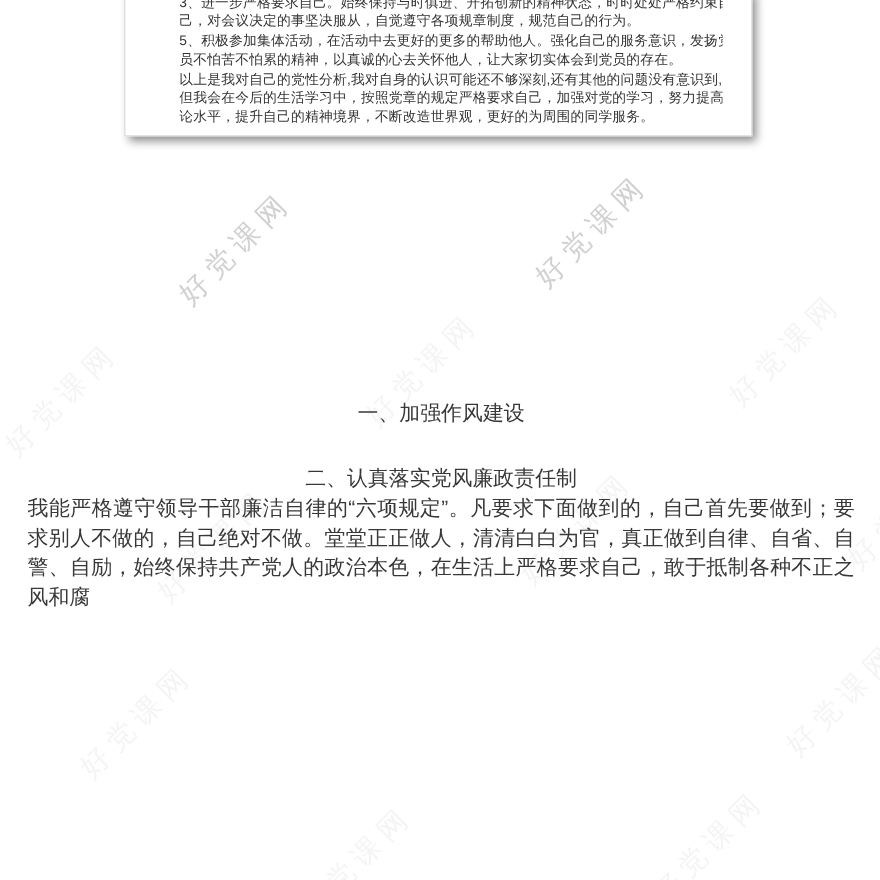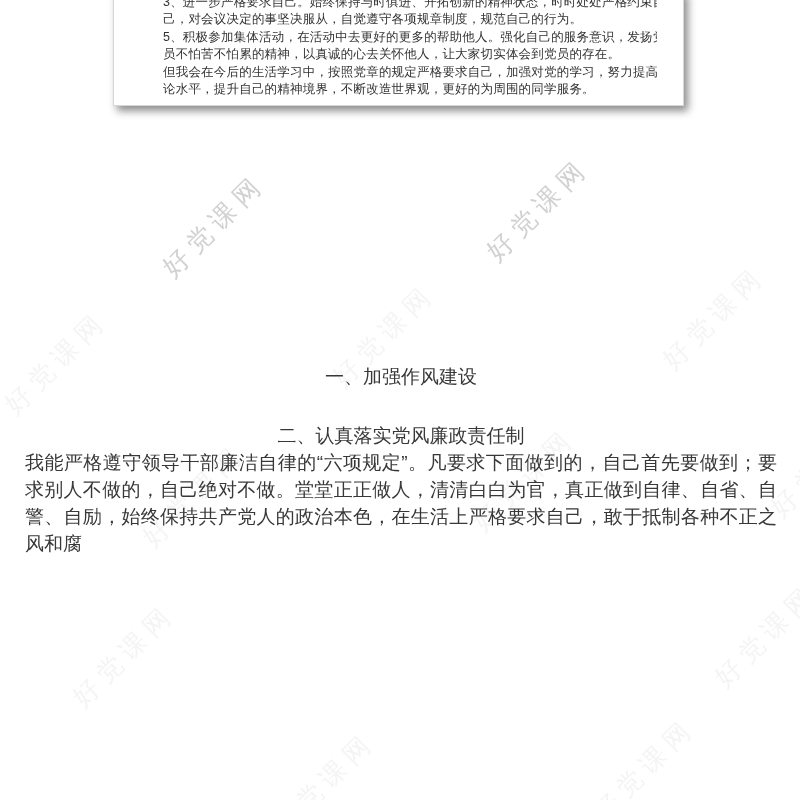--- a/index.html
+++ b/index.html
@@ -91,20 +91,21 @@
   <span class="wm wm9 wm-faint">好党课网</span>
   <span class="wm wm10 wm-faint">好党课网</span>
   <span class="wm wm11 wm-faint">好党课网</span>
   <span class="wm wm12 wm-faint">好党课网</span>
 
   <div class="preview-box">
     <div class="pline">3、进一步严格要求自己。始终保持与时俱进、开拓创新的精神状态，时时处处严格约束自</div>
     <div class="pline">己，对会议决定的事坚决服从，自觉遵守各项规章制度，规范自己的行为。</div>
     <div class="pline">5、积极参加集体活动，在活动中去更好的更多的帮助他人。强化自己的服务意识，发扬党</div>
     <div class="pline">员不怕苦不怕累的精神，以真诚的心去关怀他人，让大家切实体会到党员的存在。</div>
+    <div class="pline">以上是我对自己的党性分析,我对自身的认识可能还不够深刻,还有其他的问题没有意识到,</div>
     <div class="pline">但我会在今后的生活学习中，按照党章的规定严格要求自己，加强对党的学习，努力提高理</div>
     <div class="pline">论水平，提升自己的精神境界，不断改造世界观，更好的为周围的同学服务。</div>
   </div>
 
   <div class="body-text">
     <p class="heading">一、加强作风建设</p>
     <p class="heading">二、认真落实党风廉政责任制</p>
     <p class="paragraph">我能严格遵守领导干部廉洁自律的“六项规定”。凡要求下面做到的，自己首先要做到；要求别人不做的，自己绝对不做。堂堂正正做人，清清白白为官，真正做到自律、自省、自警、自励，始终保持共产党人的政治本色，在生活上严格要求自己，敢于抵制各种不正之风和腐</p>
   </div>
 

